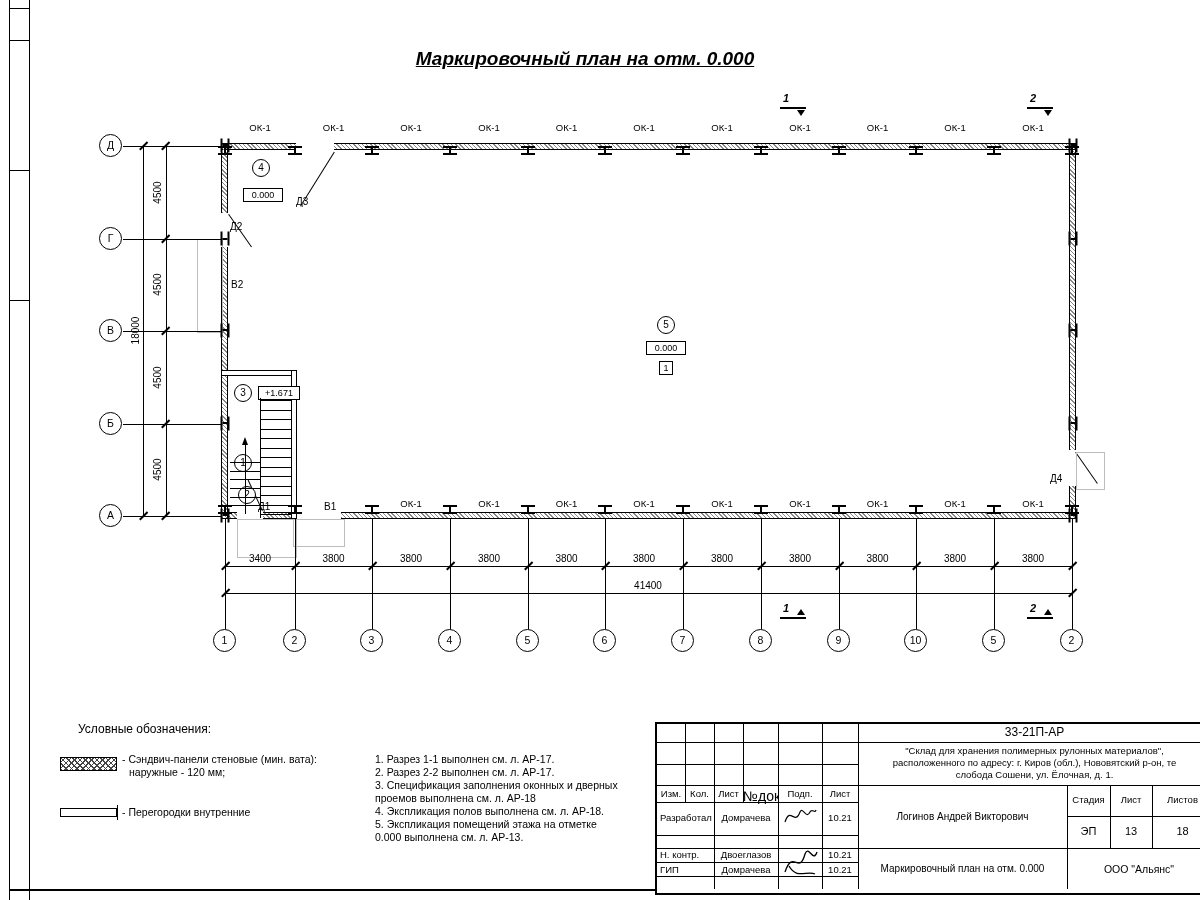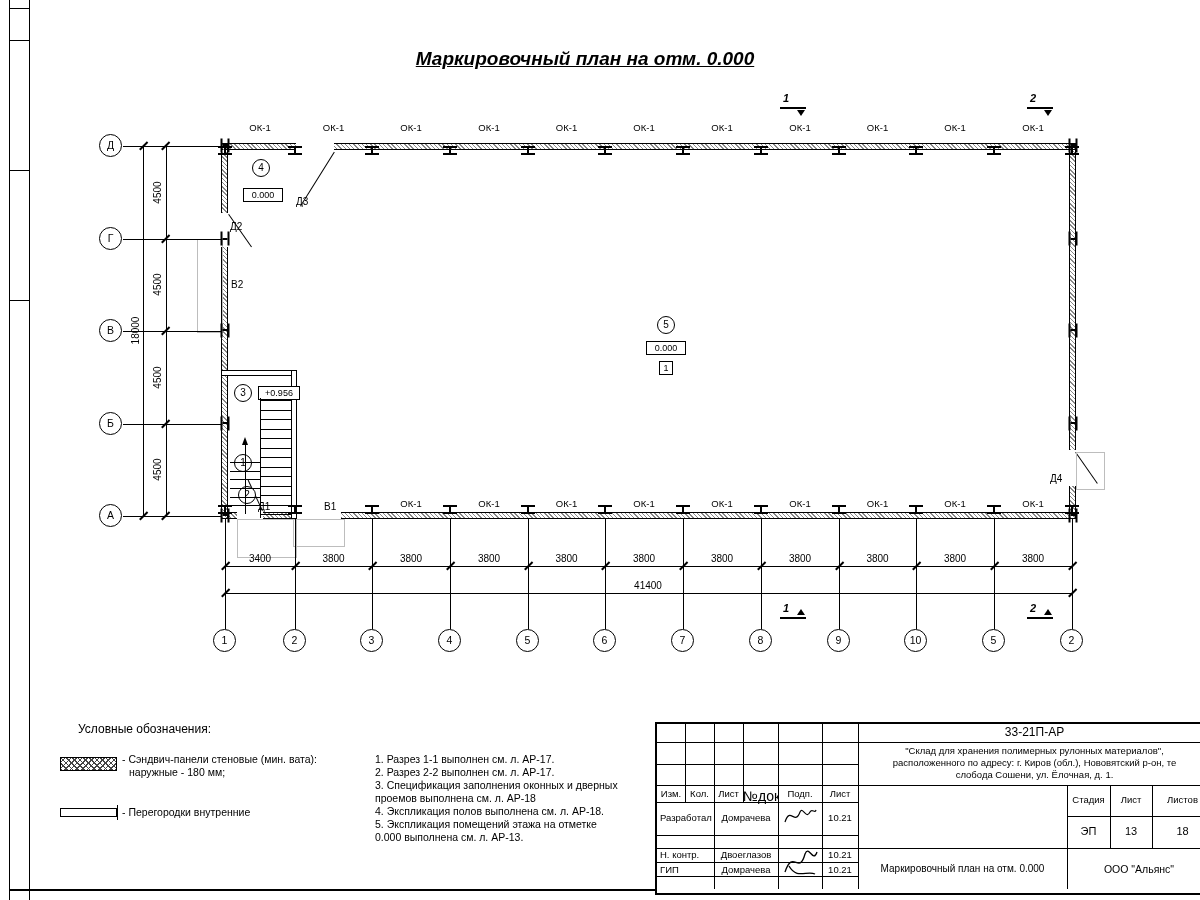--- a/index.html
+++ b/index.html
@@ -111,21 +111,21 @@
     <span class="sect-line"></span>
     <span class="sect-arr-u"></span>
   </div>
 
   <div class="mcirc" style="left:252px;top:159px">4</div>
   <div class="ebox" style="left:243px;top:188px;width:40px;height:14px">0.000</div>
   <div class="lbl" style="left:296px;top:196px">Д3</div>
   <div class="lbl" style="left:230px;top:221px">Д2</div>
   <div class="lbl" style="left:231px;top:279px">В2</div>
   <div class="mcirc" style="left:234px;top:384px">3</div>
-  <div class="ebox" style="left:258px;top:386px;width:42px;height:14px">+0.956</div>
+  <div class="ebox" style="left:258px;top:386px;width:42px;height:14px">+1.671</div>
   <div class="mcirc" style="left:234px;top:454px">1</div>
   <div class="mcirc" style="left:238px;top:486px">2</div>
   <div class="lbl" style="left:258px;top:501px">Д1</div>
   <div class="lbl" style="left:324px;top:501px">В1</div>
   <div class="mcirc" style="left:657px;top:316px">5</div>
   <div class="ebox" style="left:646px;top:341px;width:40px;height:14px">0.000</div>
   <div class="ebox" style="left:659px;top:361px;width:14px;height:14px">1</div>
   <div class="lbl" style="left:1050px;top:473px">Д4</div>
 
   <div id="gen">
@@ -279,21 +279,21 @@
       <div class="hl" style="left:230px;top:497px;width:30px"></div>
       <div class="hl" style="left:230px;top:505px;width:30px"></div>
       <div class="vl" style="left:260px;top:398px;height:120px"></div>
       <div class="vl" style="left:245px;top:445px;height:69px"></div>
       <div class="tri-up" style="left:242px;top:437px"></div>
     </div>
 
   <div class="leg-text" style="left:78px;top:722px;font-size:12px">Условные обозначения:</div>
   <div class="legend-hatch" style="left:60px;top:757px;width:57px;height:14px"></div>
   <div class="leg-text" style="left:122px;top:753px">- Сэндвич-панели стеновые (мин. вата):</div>
-  <div class="leg-text" style="left:129px;top:766px">наружные - 180 мм;</div>
+  <div class="leg-text" style="left:129px;top:766px">наружные - 120 мм;</div>
   <div class="legend-part" style="left:60px;top:808px;width:57px;height:9px"></div>
   <div class="vl" style="left:117px;top:805px;height:15px"></div>
   <div class="leg-text" style="left:122px;top:806px">- Перегородки внутренние</div>
 
   <div class="note" style="top:753px">1. Разрез 1-1 выполнен см. л. АР-17.</div>
   <div class="note" style="top:766px">2. Разрез 2-2 выполнен см. л. АР-17.</div>
   <div class="note" style="top:779px">3. Спецификация заполнения оконных и дверных</div>
   <div class="note" style="top:792px">проемов выполнена см. л. АР-18</div>
   <div class="note" style="top:805px">4. Экспликация полов выполнена см. л. АР-18.</div>
   <div class="note" style="top:818px">5. Экспликация помещений этажа на отметке</div>
@@ -341,20 +341,21 @@
     <div class="sc" style="left:3px;top:125px;width:54px;text-align:left">Н. контр.</div>
     <div class="sc" style="left:57px;top:125px;width:64px">Двоеглазов</div>
     <div class="sc" style="left:165px;top:125px;width:36px">10.21</div>
     <div class="sc" style="left:3px;top:140px;width:54px;text-align:left">ГИП</div>
     <div class="sc" style="left:57px;top:140px;width:64px">Домрачева</div>
     <div class="sc" style="left:165px;top:140px;width:36px">10.21</div>
     <svg style="position:absolute;left:122px;top:118px" width="42" height="40">
       <path d="M6,30 C14,6 20,34 26,12 C30,2 34,22 38,10 M10,24 C18,38 28,28 36,32" fill="none" stroke="#000" stroke-width="1.3"></path>
     </svg>
 
+    <div class="sc scc" style="left:201px;top:61px;width:209px;height:63px;font-size:10px">Логинов Андрей Викторович</div>
     <div class="sc scc" style="left:201px;top:124px;width:209px;height:41px;font-size:10px">Маркировочный план на отм. 0.000</div>
 
     <div class="sc" style="left:410px;top:70px;width:43px">Стадия</div>
     <div class="sc" style="left:453px;top:70px;width:42px">Лист</div>
     <div class="sc" style="left:495px;top:70px;width:61px">Листов</div>
     <div class="sc" style="left:410px;top:101px;width:43px;font-size:11px">ЭП</div>
     <div class="sc" style="left:453px;top:101px;width:42px;font-size:11px">13</div>
     <div class="sc" style="left:495px;top:101px;width:61px;font-size:11px">18</div>
     <div class="sc scc" style="left:410px;top:124px;width:144px;height:41px;font-size:10.5px">ООО "Альянс"</div>
   </div>

